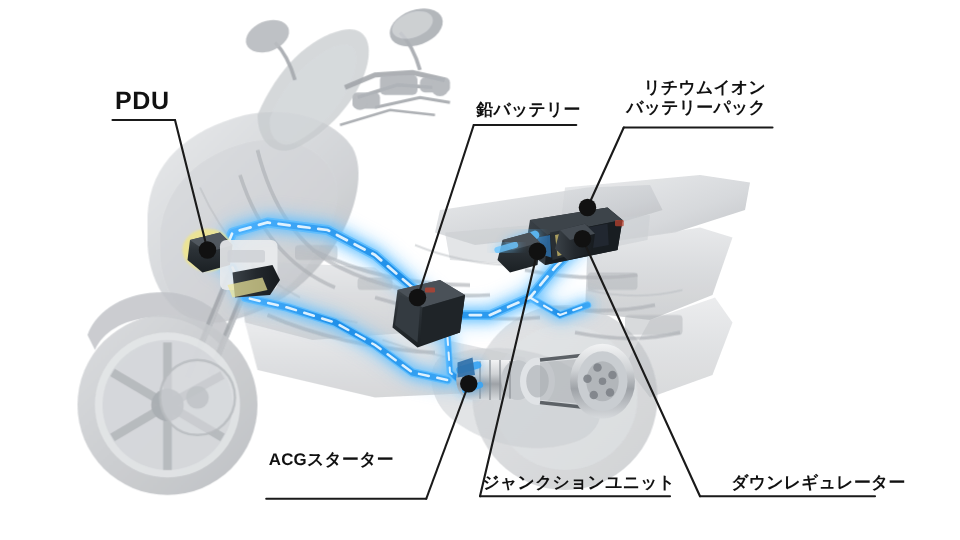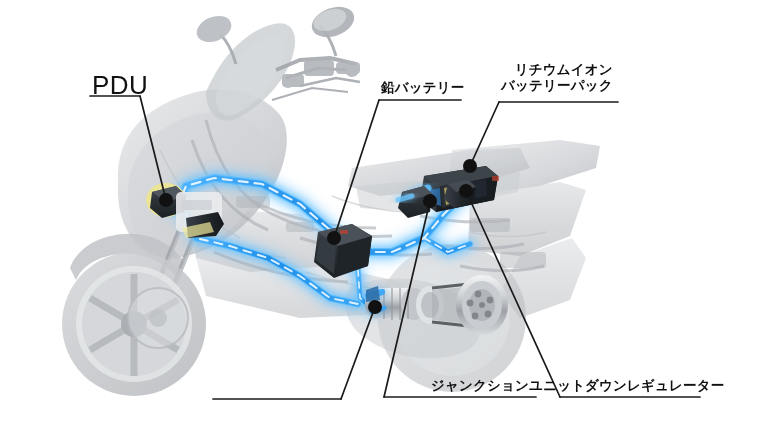--- a/index.html
+++ b/index.html
@@ -17,21 +17,21 @@
     font-family:"Liberation Sans","DejaVu Sans",sans-serif;
     font-weight:700;
     color:#111111;
     white-space:nowrap;
     letter-spacing:0.2px;
     line-height:1.18;
     -webkit-font-smoothing:antialiased;
   }
   .lbl .ln{display:block;}
   .lbl.jp{font-size:13.5px;font-weight:700;text-align:right;}
-  .lbl.lat{font-size:26px;font-weight:400;letter-spacing:0.5px;}
+  .lbl.lat{font-size:20px;font-weight:700;letter-spacing:0.5px;}
 
   
 </style>
 </head>
 <body>
 
 <div id="stage">
 <svg viewBox="0 0 768 432" xmlns="http://www.w3.org/2000/svg">
   <defs>
     <linearGradient id="bodyG" x1="0" y1="0" x2="0" y2="1">
@@ -368,21 +368,22 @@
 <div class="lbl jp" style="left:381px;top:80px;">
   <span class="ln">鉛バッテリー</span>
 </div>
 
 <div class="lbl jp" style="left:501px;top:62px;">
   <span class="ln">リチウムイオン</span>
   <span class="ln">バッテリーパック</span>
 </div>
 
 <div class="lbl jp" style="left:215px;top:360px;">
-</div>
-
-<div class="lbl jp" style="left:386px;top:378px;padding-left:45px;">
+  <span class="ln">ACGスターター</span>
+</div>
+
+<div class="lbl jp" style="left:386px;top:378px;">
   <span class="ln">ジャンクションユニット</span>
 </div>
 
 <div class="lbl jp" style="left:585px;top:378px;">
   <span class="ln">ダウンレギュレーター</span>
 </div>
 
 </body></html>

